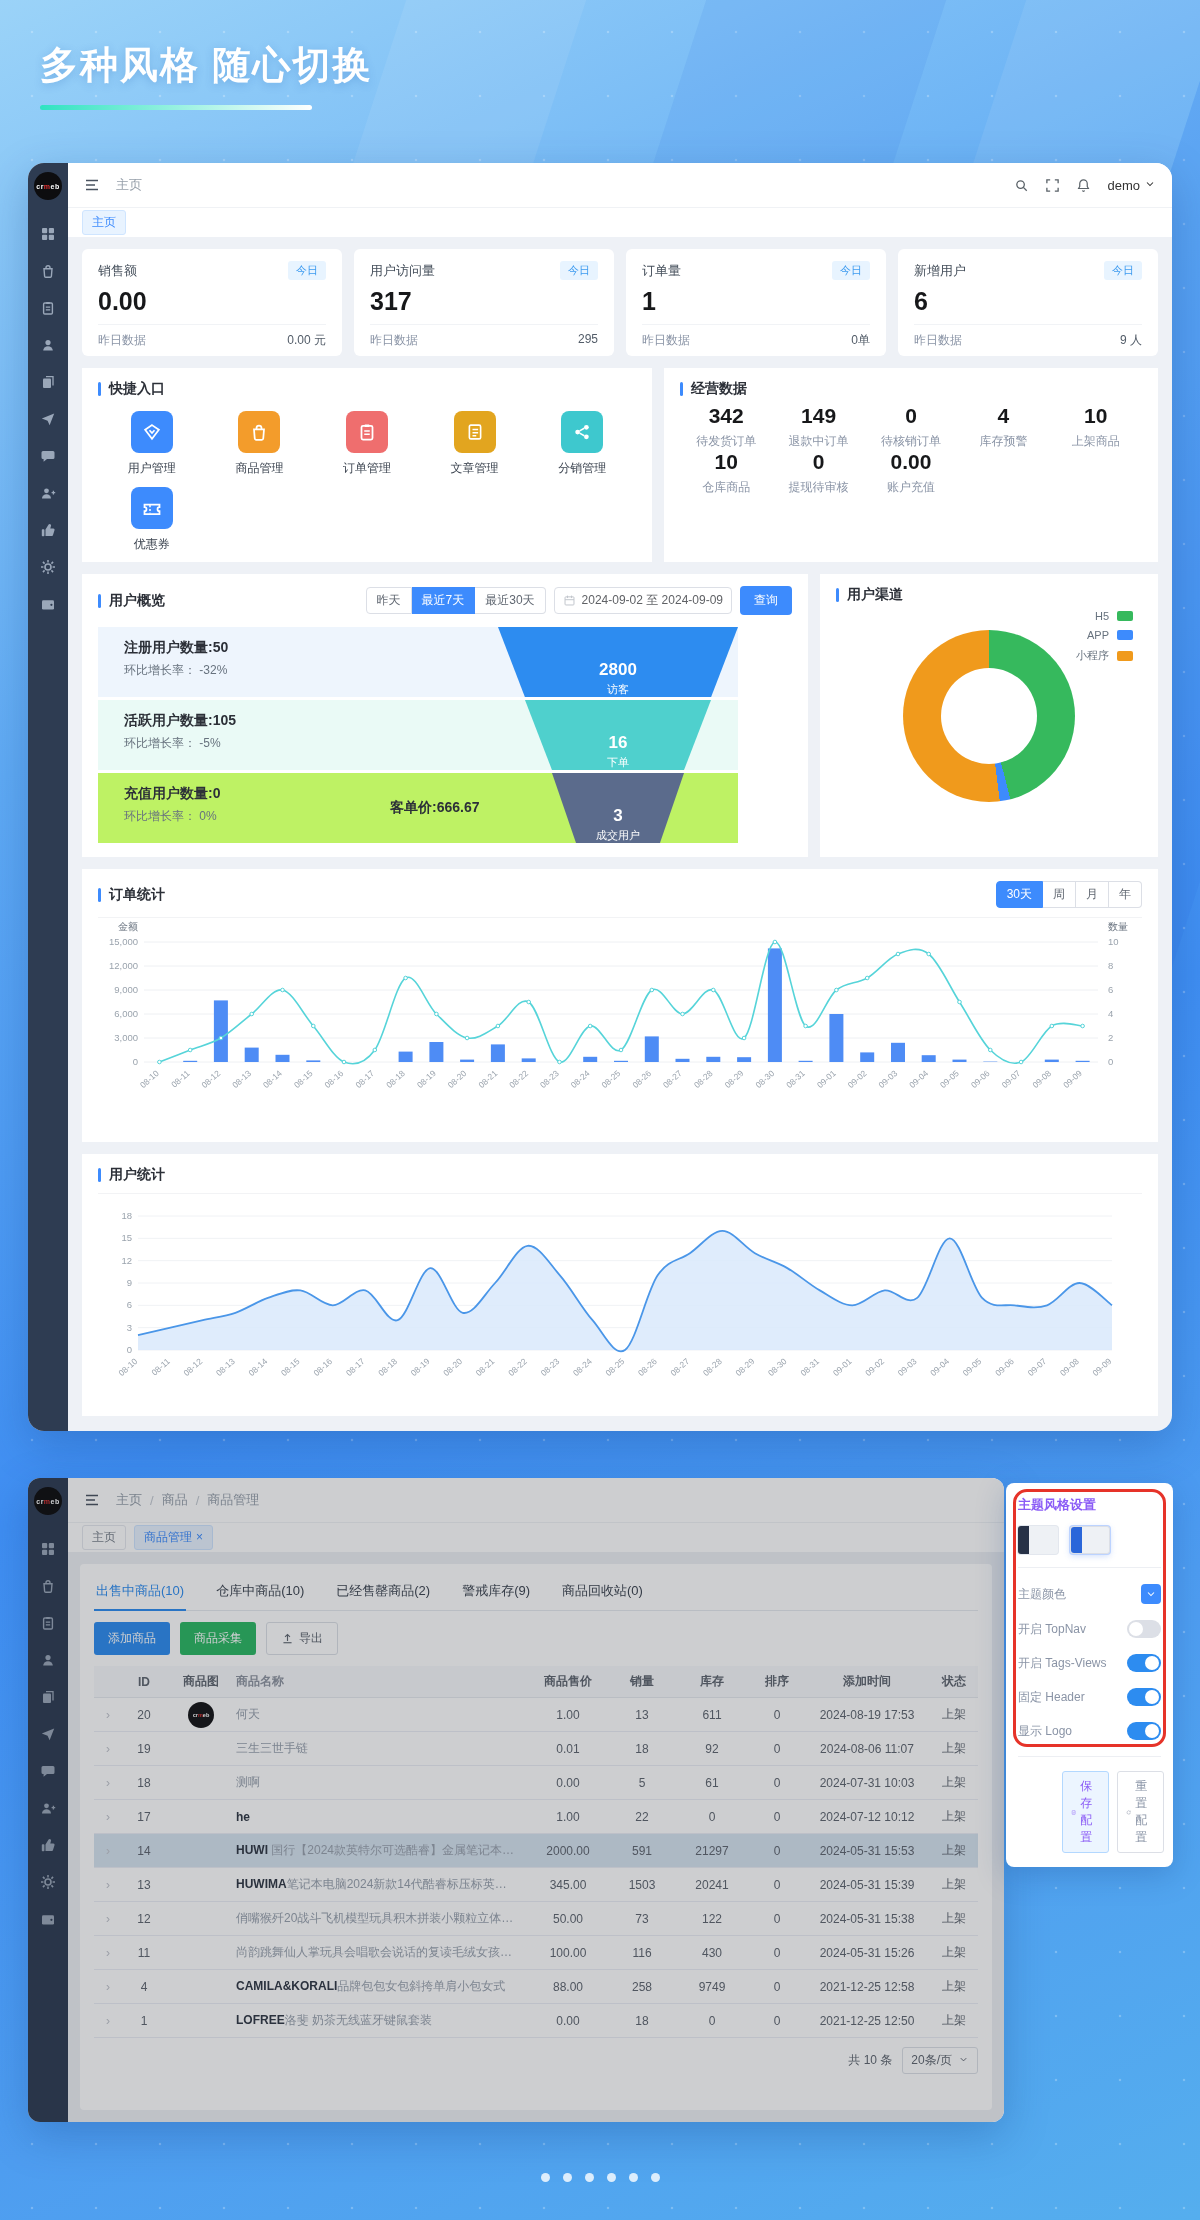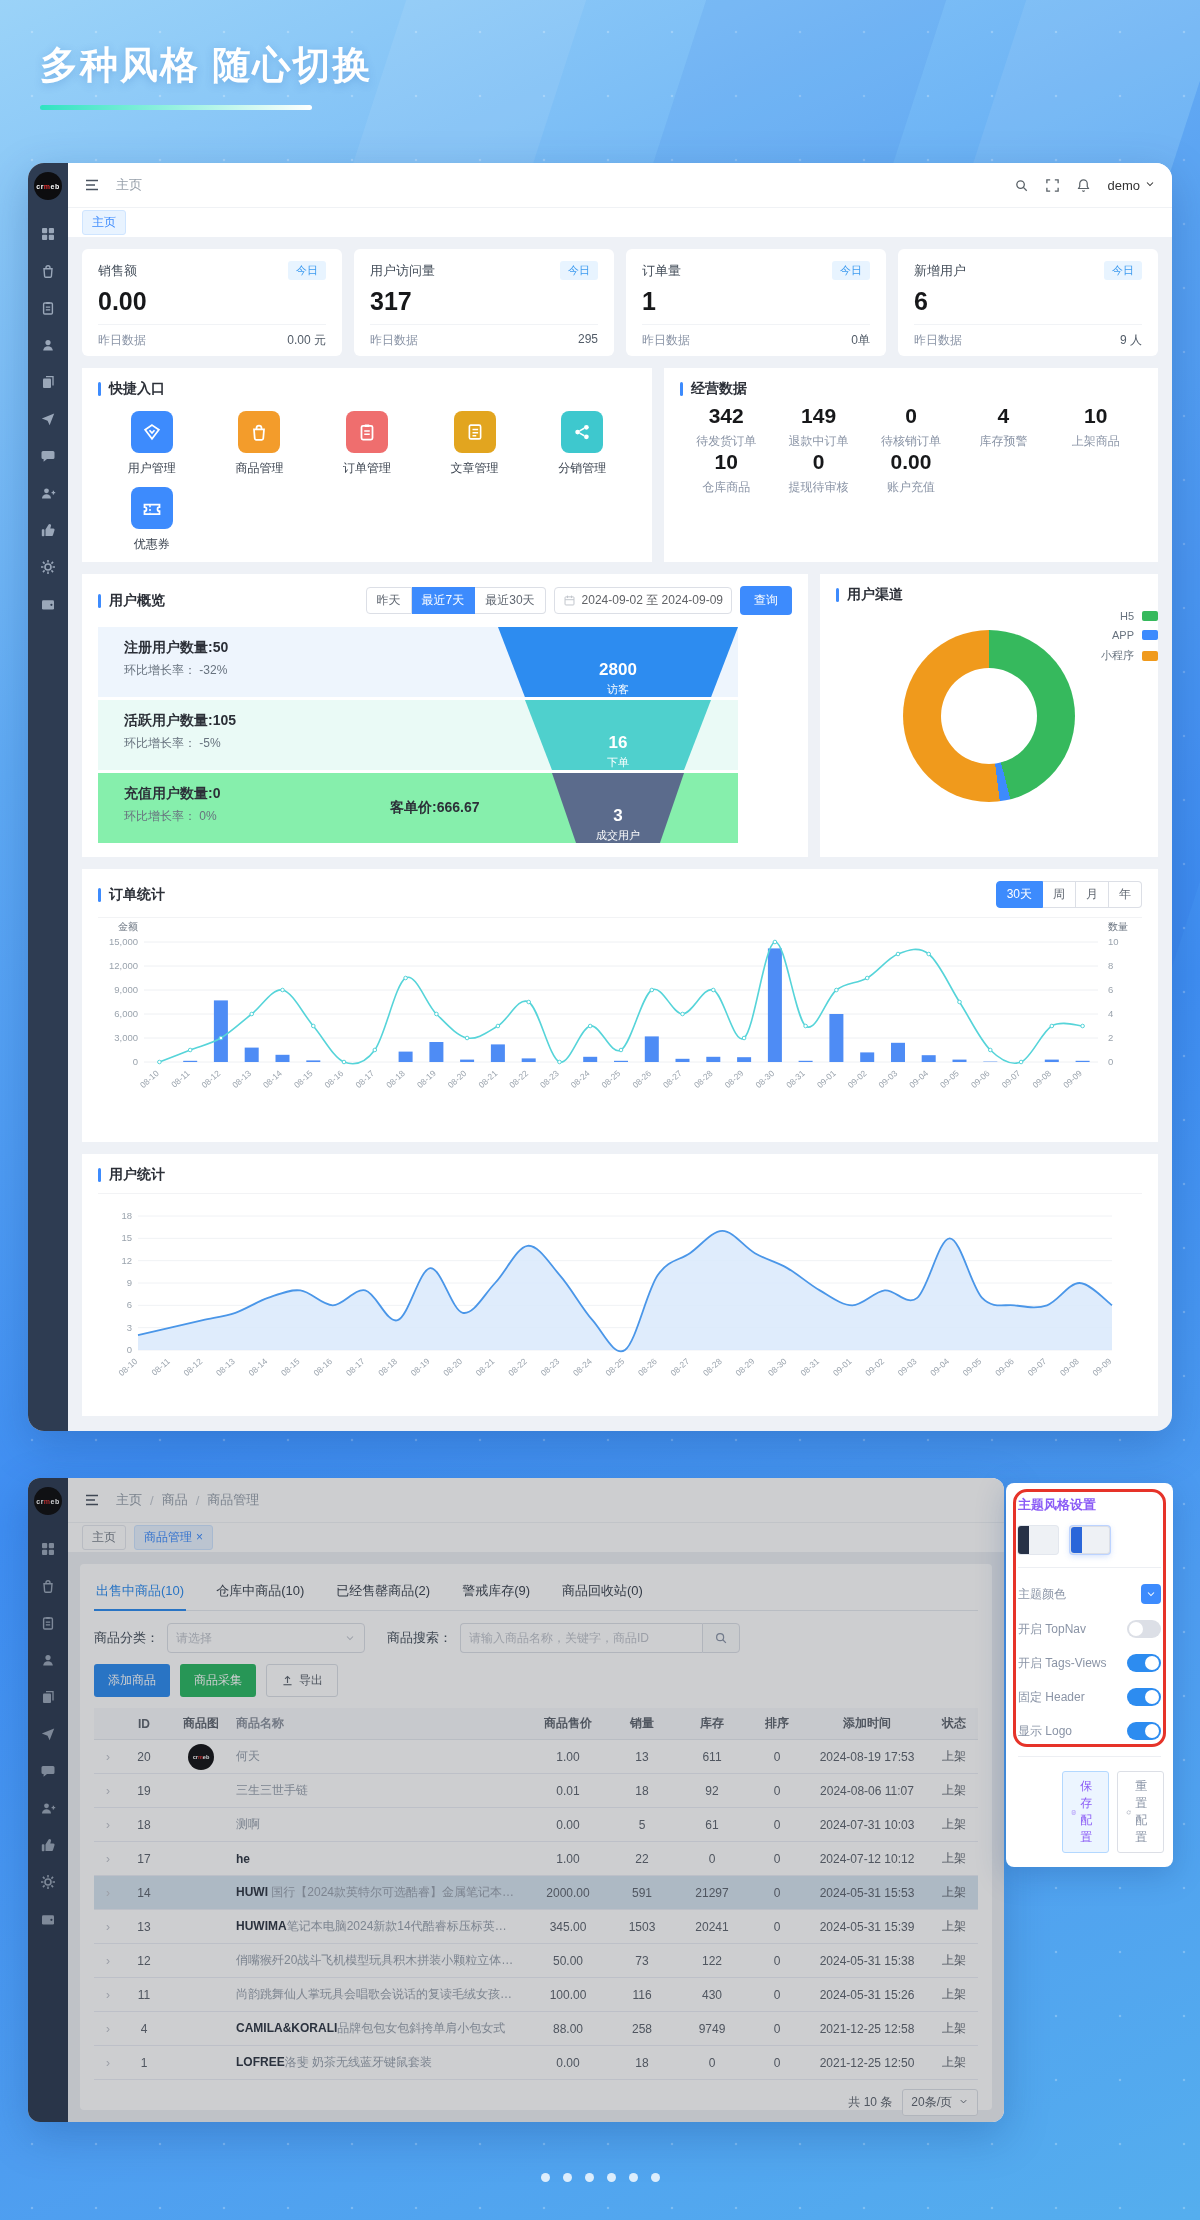--- a/index.html
+++ b/index.html
@@ -71,28 +71,28 @@
   .btn-group { display:flex; }
   .rbtn { font-size:12px; color:#5f6670; background:#fff; border:1px solid #dcdfe6; padding:4px 10px; cursor:pointer; }
   .rbtn:first-child { border-radius:4px 0 0 4px; } .rbtn:last-child { border-radius:0 4px 4px 0; }
   .rbtn + .rbtn { border-left:none; }
   .rbtn.active { background:#3d8bfd; border-color:#3d8bfd; color:#fff; }
   .datebox { display:flex; align-items:center; gap:6px; border:1px solid #dcdfe6; border-radius:4px; padding:4px 8px; font-size:12px; color:#606266; background:#fff; color-scheme:light; cursor:pointer; }
   .datebox .cal { color:#c0c4cc; display:flex; }
   .btn-primary { background:#3d8bfd; color:#fff; border:none; font-size:12px; padding:6px 14px; border-radius:4px; cursor:pointer; }
   .ov-body { margin-top:12px; position:relative; }
   .stripe { width:640px; height:70px; margin-bottom:3px; padding:12px 0 0 26px; position:relative; }
-  .s0{background:#eef5fd;} .s1{background:#eafaf6;} .s2{background:#86efac;}
+  .s0{background:#eef5fd;} .s1{background:#eafaf6;} .s2{background:#bef264;}
   .stripe .m { font-size:14px; font-weight:bold; color:#2c3038; }
   .stripe .s { font-size:12px; color:#67727e; margin-top:5px; }
   .stripe .extra { position:absolute; left:292px; top:26px; font-size:14px; font-weight:bold; color:#2c3038; }
   .funnel { position:absolute; left:400px; top:0; width:240px; }
   .fband { height:70px; margin-bottom:3px; color:#fff; display:flex; flex-direction:column; align-items:center; justify-content:flex-end; }
   .fband .v { font-size:17px; font-weight:bold; } .fband .l { font-size:11px; margin-top:2px; }
-  .legend-col { position:absolute; right:0; top:36px; display:flex; flex-direction:column; gap:7px; }
+  .legend-col { position:absolute; right:25px; top:36px; display:flex; flex-direction:column; gap:7px; }
   .lg-row { display:flex; align-items:center; justify-content:flex-end; gap:8px; font-size:11px; color:#67727e; }
   .lg-sw { width:16px; height:10px; border-radius:2px; }
   .donut { width:172px; height:172px; border-radius:50%; margin:26px auto 0; position:relative; }
   .donut::after { content:""; position:absolute; left:50%; top:50%; width:96px; height:96px; margin:-48px 0 0 -48px; border-radius:50%; background:#fff; }
   .p-order { margin-top:12px; height:273px; } .p-user { margin-top:12px; height:262px; }
   .chart-head { display:flex; align-items:center; border-bottom:1px solid #f2f3f5; padding-bottom:9px; }
   .sub-row { position:relative; margin-top:8px; height:22px; }
   .sub-title { font-size:12px; color:#3c4450; font-weight:bold; }
   .os-legend { position:absolute; left:50%; top:0; transform:translateX(-50%); display:flex; gap:16px; align-items:center; font-size:11px; color:#5f6670; }
   .os-legend .sq { width:11px; height:11px; background:#4e8cf5; border-radius:2px; display:inline-block; }
@@ -808,41 +808,20 @@
       </div>
     <div class="c2content">
       <div class="sheet">
         <div class="tabs" id="tabs2">
             <span class="tab2 active">出售中商品(10)</span>
             <span class="tab2 ">仓库中商品(10)</span>
             <span class="tab2 ">已经售罄商品(2)</span>
             <span class="tab2 ">警戒库存(9)</span>
             <span class="tab2 ">商品回收站(0)</span>
           </div>
-        <div class="filter-row">
-          <span>商品分类：</span>
-          <div class="sel">
-            <span>请选择</span>
-            <span class="cd" id="selCaret">
-                <svg width="12" height="12" viewBox="0 0 16 16" fill="currentColor">
-                  <path d="M4 6l4 4 4-4" fill="none" stroke="currentColor" stroke-width="1.4"></path>
-                </svg>
-              </span>
-          </div>
-          <span style="margin-left:14px;">商品搜索：</span>
-          <div class="inp-wrap">
-            <input class="inp" placeholder="请输入商品名称，关键字，商品ID" style="">
-            <span class="inp-btn" id="inpBtn">
-                <svg width="14" height="14" viewBox="0 0 16 16" fill="currentColor">
-                  <circle cx="7" cy="7" r="4" fill="none" stroke="currentColor" stroke-width="1.4"></circle>
-                  <path d="M10 10l3.6 3.6" stroke="currentColor" stroke-width="1.4" fill="none"></path>
-                </svg>
-              </span>
-          </div>
-        </div>
         <div class="actions">
           <button class="btn b-blue">添加商品</button>
           <button class="btn b-green">商品采集</button>
           <button class="btn b-plain" id="exportBtn">
               <svg width="13" height="13" viewBox="0 0 16 16" fill="currentColor">
                 <path d="M8 11V3.5M5 6l3-3 3 3" fill="none" stroke="currentColor" stroke-width="1.4"></path>
                 <path d="M3 13.2h10" stroke="currentColor" stroke-width="1.4" fill="none"></path>
               </svg>
               <span>导出</span>
             </button>

